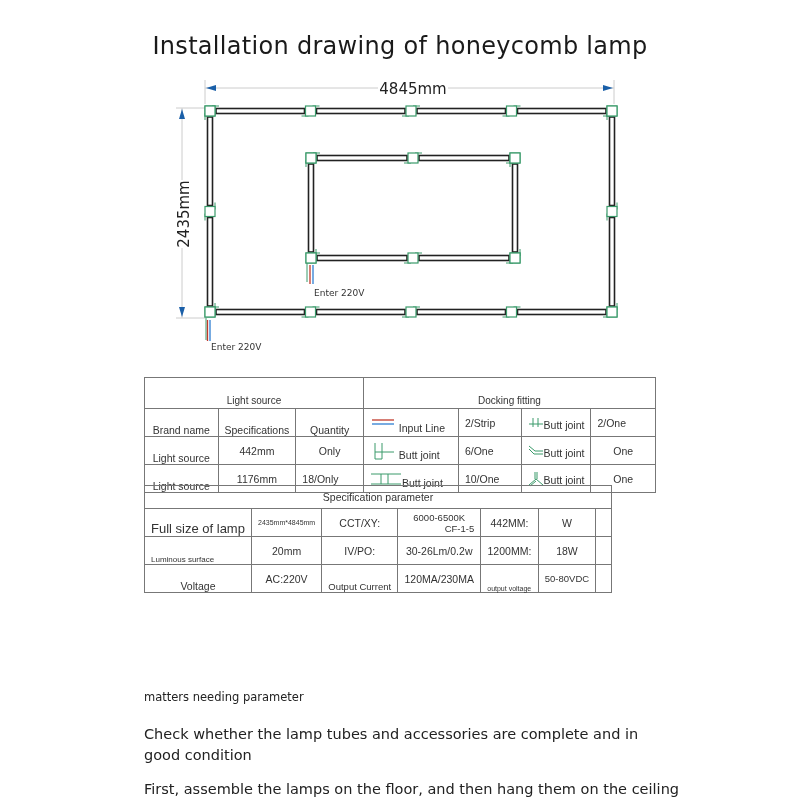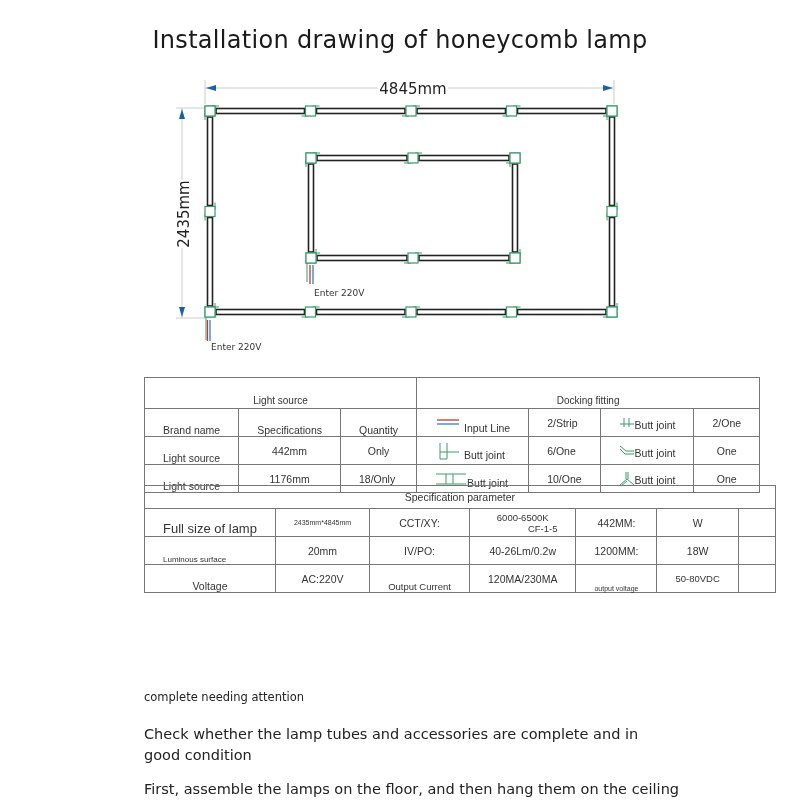--- a/index.html
+++ b/index.html
@@ -1,21 +1,21 @@
 <!DOCTYPE html>
 <html><head>
 <meta charset="utf-8">
 <style>
   html,body{margin:0;padding:0;background:#fff;}
   body{width:800px;height:800px;position:relative;overflow:hidden;font-family:"DejaVu Sans",sans-serif;color:#222;}
-  .title{position:absolute;left:0;width:800px;top:26px;text-align:center;font-size:24px;letter-spacing:0.3px;color:#1a1a1a;font-family:"DejaVu Sans",sans-serif;}
+  .title{position:absolute;left:0;width:800px;top:32px;text-align:center;font-size:24px;letter-spacing:0.3px;color:#1a1a1a;font-family:"DejaVu Sans",sans-serif;}
   #drawing{position:absolute;left:0;top:0;width:800px;height:370px;}
   .lbl{font-family:"DejaVu Sans",sans-serif;}
   table{position:absolute;border-collapse:collapse;font-family:"Liberation Sans",sans-serif;color:#333;}
-  td{border:1px solid #777;padding:0 18px;font-size:10.5px;text-align:center;vertical-align:middle;white-space:nowrap;}
+  td{border:1px solid #777;padding:0 6px;font-size:10.5px;text-align:center;vertical-align:middle;white-space:nowrap;}
   #t1{left:144px;top:377px;width:512px;}
   #t2{left:144px;top:485px;width:468px;}
   .hdr{height:28px;vertical-align:bottom;padding-bottom:2px;font-size:10px;}
   .r{height:28px;}
   .small{font-size:8px;}
   .tiny{font-size:7px;}
   .lt{text-align:left;}
   .bot{vertical-align:bottom;}
   .ic{display:inline-block;vertical-align:middle;}
   .notes{position:absolute;left:144px;font-family:"DejaVu Sans",sans-serif;color:#222;}
@@ -253,32 +253,32 @@
           <div style="text-align:right;padding-left:18px">CF-1-5</div>
         </td>
     <td>442MM:</td>
     <td>W</td>
     <td></td>
   </tr>
   <tr class="r">
     <td class="lt bot small">Luminous surface</td>
     <td>20mm</td>
     <td>IV/PO:</td>
-    <td>40-26Lm/0.2w</td>
+    <td>30-26Lm/0.2w</td>
     <td>1200MM:</td>
     <td>18W</td>
     <td></td>
   </tr>
   <tr class="r">
     <td class="bot">Voltage</td>
     <td>AC:220V</td>
     <td class="bot" style="font-size:9.5px">Output Current</td>
     <td>120MA/230MA</td>
     <td class="lt bot tiny">output voltage</td>
     <td style="font-size:9.5px">50-80VDC</td>
     <td></td>
   </tr>
 </tbody>
   </table>
 
-<div class="notes" id="n0">complete needing attention</div>
+<div class="notes" id="n0">matters needing parameter</div>
 <div class="notes" id="n1">Check whether the lamp tubes and accessories are complete and in good condition</div>
 <div class="notes" id="n2">First, assemble the lamps on the floor, and then hang them on the ceiling</div>
 
 </body></html>

